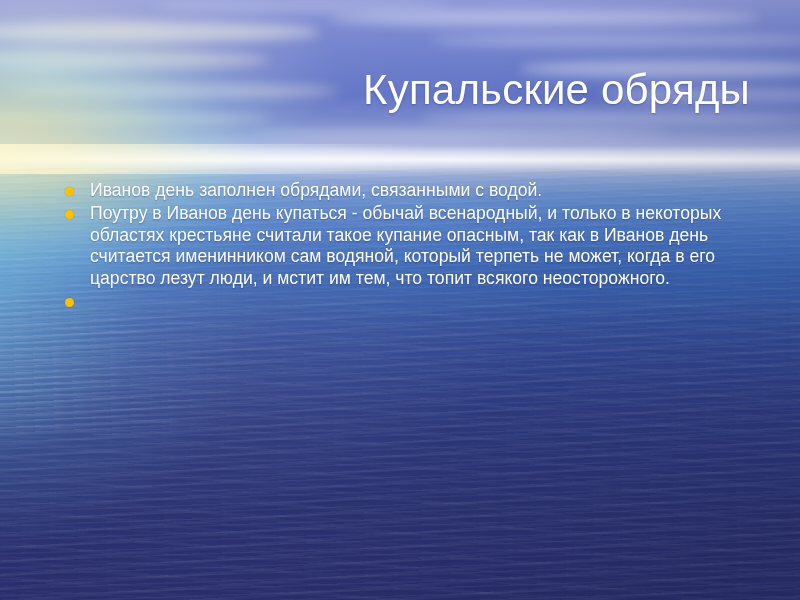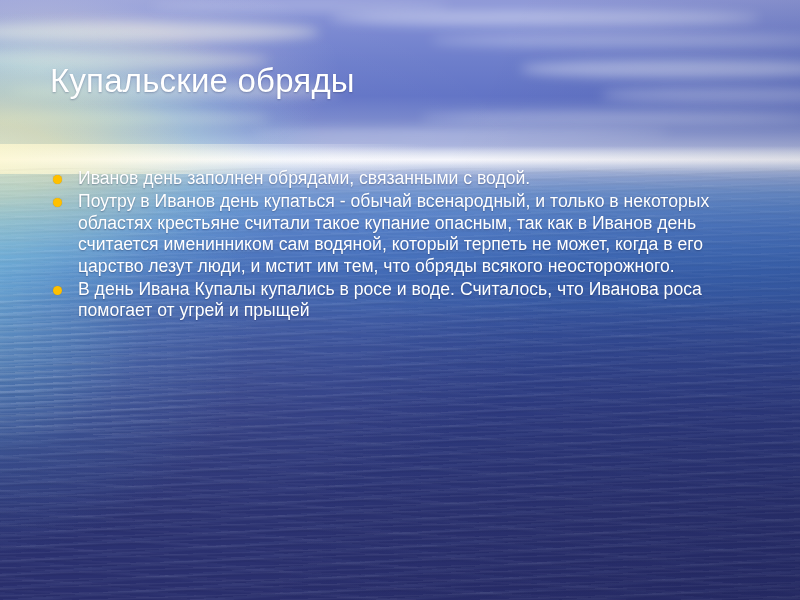--- a/index.html
+++ b/index.html
@@ -178,38 +178,38 @@
         rgba(0,0,0,0.0) 48%,
         rgba(5,8,40,0.16) 100%);
   }
 
   
   .content { position: absolute; left: 0; top: 0; width: 800px; height: 600px; }
 
   .slide-title {
     position: absolute;
     left: 50px;
-    top: 56px;
+    top: 65px;
     width: 700px;
-    text-align: left;
+    text-align: right;
     color: #ffffff;
-    font-size: 33px;
+    font-size: 42px;
     line-height: 50px;
     font-weight: normal;
     letter-spacing: 0.2px;
     text-shadow: 0 1px 2px rgba(20,30,80,0.30);
     white-space: nowrap;
   }
 
   .body-list {
     position: absolute;
     left: 48px;
     top: 168px;
     width: 706px;
-    margin: 0;
+    margin: 12px;
     padding: 0;
     list-style: none;
   }
   .bullet-item {
     position: relative;
     padding-left: 30px;
     margin: 0 0 2px 0;
     color: #ffffff;
     font-size: 17.6px;
     line-height: 21.4px;
@@ -263,24 +263,23 @@
 
     <ul class="body-list">
 
       <li class="bullet-item">
         <span class="bullet-dot" style="background: rgb(255, 192, 0);"></span>
         <span>Иванов день заполнен обрядами, связанными с водой.</span>
       </li>
 
       <li class="bullet-item">
         <span class="bullet-dot" style="background: rgb(255, 192, 0);"></span>
-        <span>Поутру в Иванов день купаться - обычай всенародный, и только в некоторых областях крестьяне считали такое купание опасным, так как в Иванов день считается именинником сам водяной, который терпеть не может, когда в его царство лезут люди, и мстит им тем, что обряды всякого неосторожного.</span>
+        <span>Поутру в Иванов день купаться - обычай всенародный, и только в некоторых областях крестьяне считали такое купание опасным, так как в Иванов день считается именинником сам водяной, который терпеть не может, когда в его царство лезут люди, и мстит им тем, что топит всякого неосторожного.</span>
       </li>
 
       <li class="bullet-item">
         <span class="bullet-dot" style="background: rgb(255, 192, 0);"></span>
-        <span>В день Ивана Купалы купались в росе и воде. Считалось, что Иванова роса помогает от угрей и прыщей</span>
       </li>
 
 
     </ul>
   </div>
 </div>
 
 </body></html>

